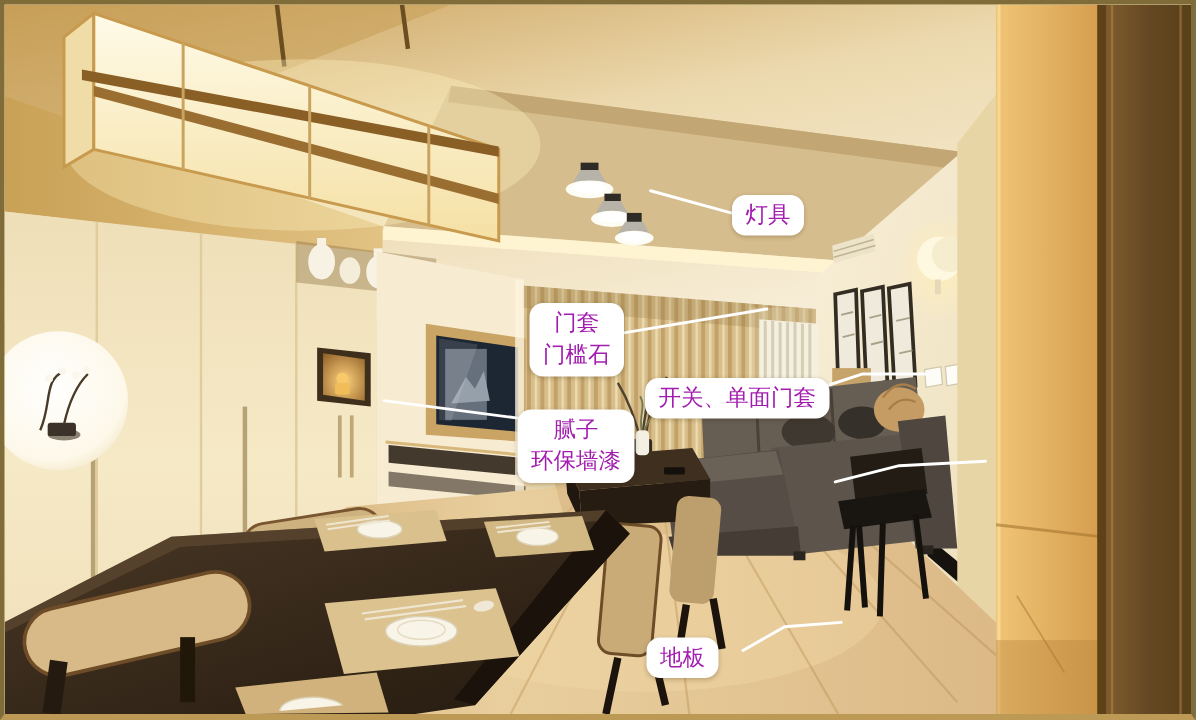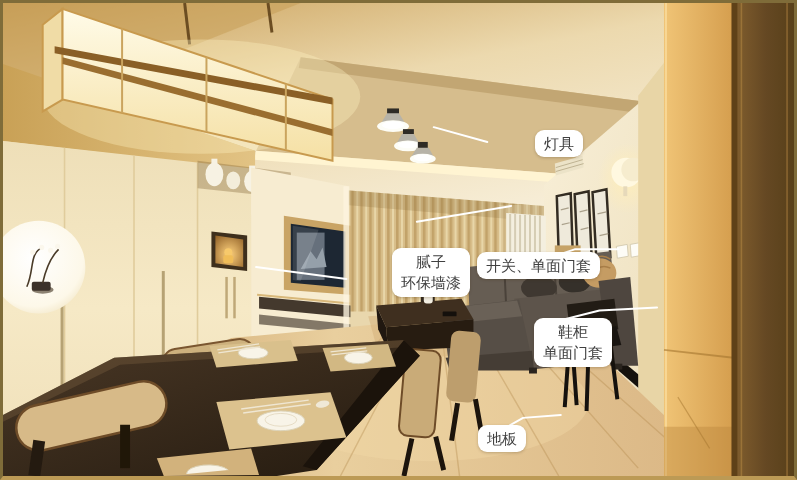--- a/index.html
+++ b/index.html
@@ -10,37 +10,36 @@
     border:3px solid #7f6c39;
     border-bottom:4px solid #bc9a55;
     overflow:hidden;
     font-family:"Liberation Sans","DejaVu Sans",sans-serif;
     background:#e9d7ad;
   }
   .scene,.leads{position:absolute;inset:0;width:100%;height:100%;}
   .callout{
     position:absolute;
     background:#ffffff;
-    color:#404040;
+    color:#a21caf;
     border-radius:9px;
     padding:3px 9px;
     font-size:15px;
     font-weight:500;
     line-height:1.42;
     text-align:center;
     white-space:pre-line;
     box-shadow:0 1px 3px rgba(60,40,10,.25);
     z-index:3;
-    margin-left:47px;
   }
   .lead-layer{z-index:2;}
   .lbl-lighting{left:485px;top:127px;}
   .lbl-door{left:350px;top:199px;}
   .lbl-switch{left:427px;top:249px;}
-  .lbl-putty{left:342px;top:245px;}
+  .lbl-putty{left:342px;top:270px;}
   .lbl-shoe{left:484px;top:315px;}
   .lbl-floor{left:428px;top:422px;text-align:center;}
 </style>
 </head>
 <body>
 
 <div class="stage">
 
   <svg class="scene" viewBox="0 0 797 480" preserveAspectRatio="none">
     <defs>
@@ -343,20 +342,20 @@
       <polyline points="434,126 488,141"></polyline>
       <polyline points="417,222 512,206"></polyline>
       <polyline points="537,263 576,250 620,250"></polyline>
       <polyline points="346,280 255,268"></polyline>
       <polyline points="558,323 601,312 659,309"></polyline>
       <polyline points="496,437 524,421 562,418"></polyline>
     </g>
   </svg>
 
   <div class="callout lbl-lighting">灯具</div>
+  <div class="callout lbl-door">门套
+门槛石</div>
   <div class="callout lbl-switch">开关、单面门套</div>
   <div class="callout lbl-putty">腻子
 环保墙漆</div>
-  <div class="callout lbl-shoe">鞋柜
-单面门套</div>
   <div class="callout lbl-floor">地板</div>
 
 </div>
 
 </body></html>

